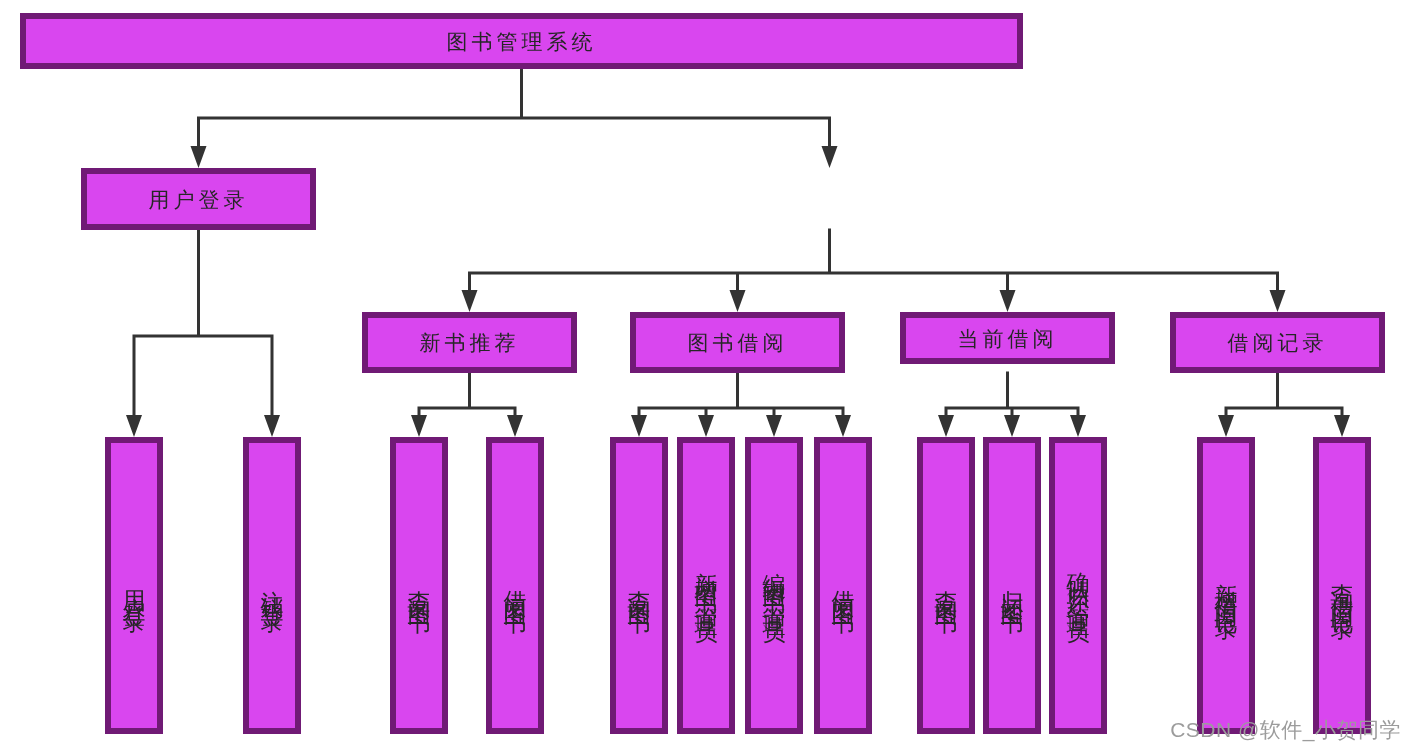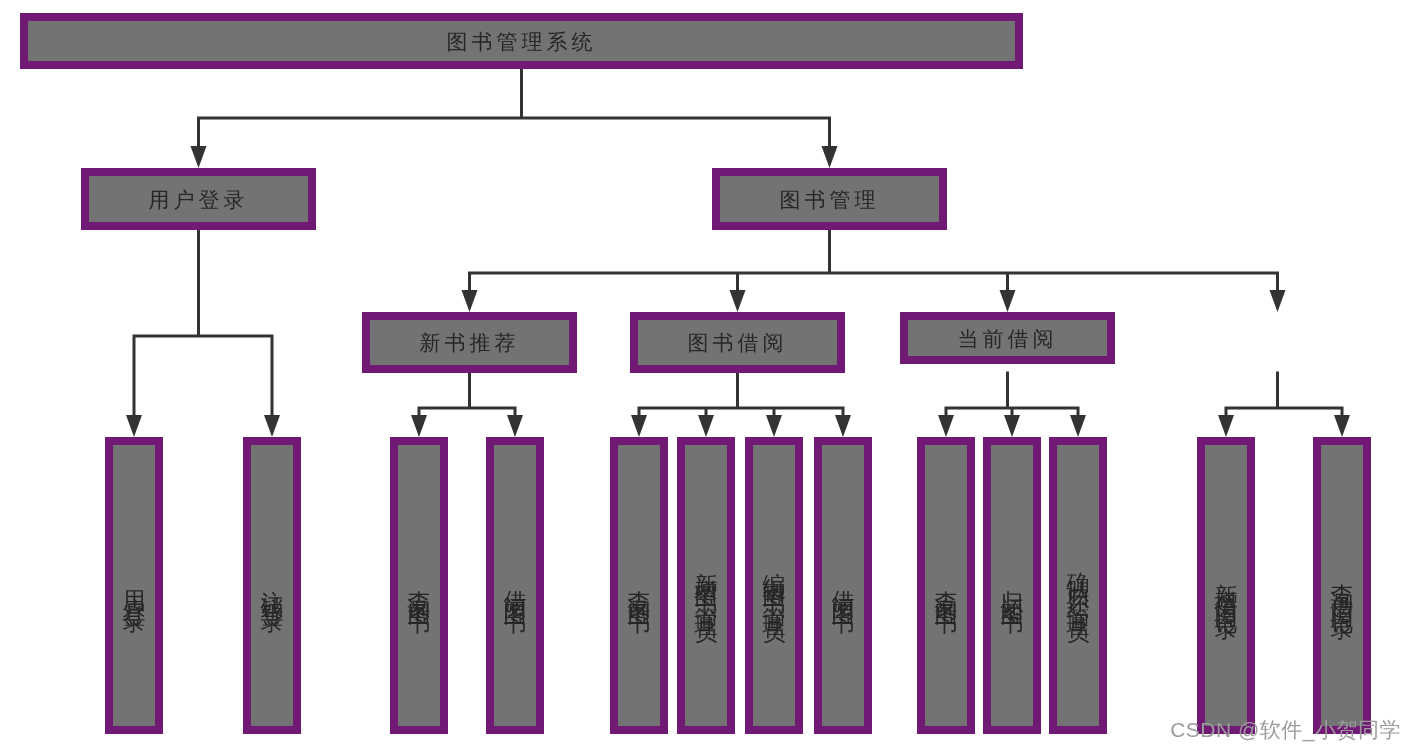--- a/index.html
+++ b/index.html
@@ -6,22 +6,22 @@
   .page{
     position:relative;
     width:1405px;height:747px;
     background:#ffffff;
     overflow:hidden;
     font-family:"Liberation Sans",sans-serif;
   }
   .connectors{position:absolute;left:0;top:0;width:1405px;height:747px;pointer-events:none;}
   .node{
     position:absolute;
-    background:#737373;
-    border:8px solid #701a75;
+    background:#d946ef;
+    border:6px solid #701a75;
     box-sizing:border-box;
     display:flex;align-items:center;justify-content:center;
     color:#262626;
   }
   .htext{font-size:21px;letter-spacing:4px;white-space:nowrap;line-height:1;}
   .leaf{top:437px;height:297px;width:58px;}
   .vtext{
     writing-mode:vertical-rl;
     text-orientation:mixed;
     font-size:23px;
@@ -80,32 +80,32 @@
          M1334 415L1350 415L1342 437Z"></path>
   </svg>
 
   <div class="node" style="left:20px;top:13px;width:1003px;height:56px">
     <span class="htext">图书管理系统</span>
   </div>
 
   <div class="node" style="left:81px;top:168px;width:235px;height:62px">
     <span class="htext">用户登录</span>
   </div>
-  <div class="node" style="left:712px;top:168px;width:235px;height:62px">
-    <span class="htext">图书管理</span>
-  </div>
 
   <div class="node" style="left:362px;top:312px;width:215px;height:61px">
     <span class="htext">新书推荐</span>
   </div>
   <div class="node" style="left:630px;top:312px;width:215px;height:61px">
     <span class="htext">图书借阅</span>
   </div>
   <div class="node" style="left:900px;top:312px;width:215px;height:52px">
     <span class="htext">当前借阅</span>
+  </div>
+  <div class="node" style="left:1170px;top:312px;width:215px;height:61px">
+    <span class="htext">借阅记录</span>
   </div>
 
   <div class="node leaf" style="left:105px">
     <span class="vtext">用户登录</span>
   </div>
   <div class="node leaf" style="left:243px">
     <span class="vtext">注销登录</span>
   </div>
   <div class="node leaf" style="left:390px">
     <span class="vtext">查询图书</span>

